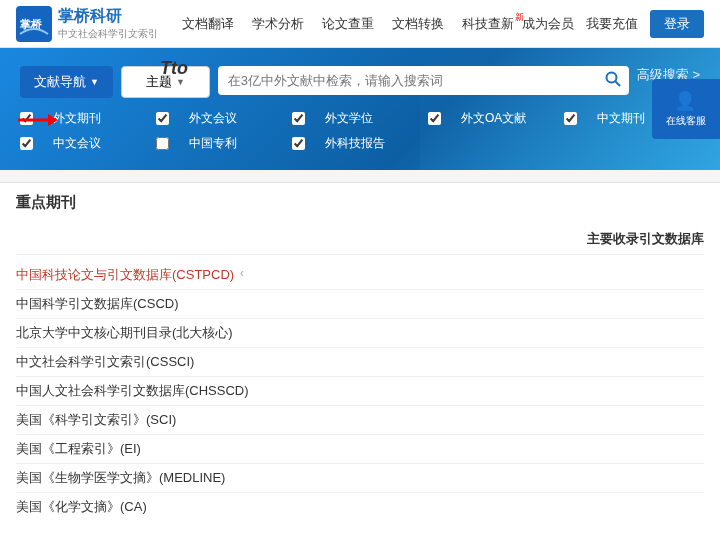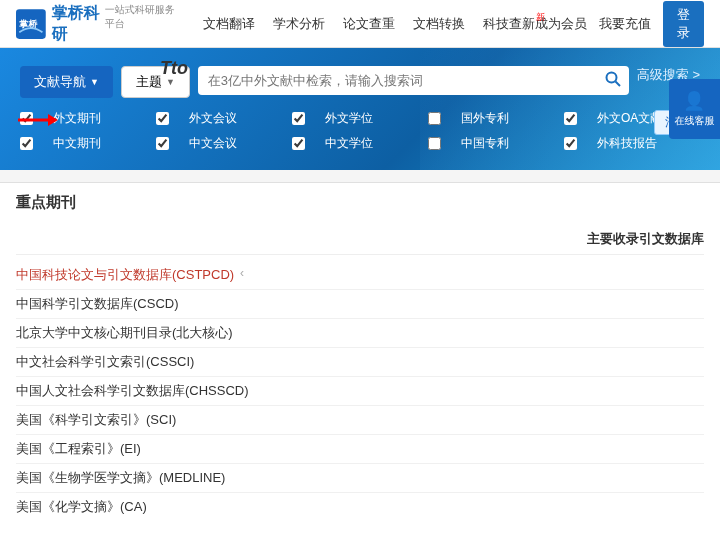--- a/index.html
+++ b/index.html
@@ -19,21 +19,21 @@
       align-items: center;
       margin-right: 24px;
     }
     .logo-icon {
       width: 36px;
       height: 36px;
       margin-right: 6px;
     }
     .logo-text-area {
       display: flex;
-      flex-direction: row;
+      flex-direction: column;
     }
     .logo-main {
       font-size: 16px;
       font-weight: bold;
       color: #1a6fbf;
     }
     .logo-sub {
       font-size: 10px;
       color: #888;
     }
@@ -113,21 +113,21 @@
       align-items: center;
       gap: 4px;
     }
     .doc-nav-btn::after {
       content: '▼';
       font-size: 9px;
     }
     .subject-btn {
       background: #fff;
       border: 1px solid #ccc;
-      padding: 6px 14px;
+      padding: 6px 24px;
       border-radius: 4px;
       cursor: pointer;
       font-size: 13px;
       display: flex;
       align-items: center;
       gap: 4px;
       white-space: nowrap;
     }
     .subject-btn::after {
       content: '▼';
@@ -208,21 +208,21 @@
     }
 
     
     .online-customer {
       position: absolute;
       right: 0;
       top: 50%;
       transform: translateY(-50%);
       background: #1565c0;
       color: #fff;
-      width: 51px;
+      width: 68px;
       height: 60px;
       display: flex;
       flex-direction: column;
       align-items: center;
       justify-content: center;
       cursor: pointer;
       font-size: 10px;
       border-radius: 4px 0 0 4px;
       gap: 2px;
       z-index: 20;
@@ -302,21 +302,21 @@
 
 <div class="header">
   <div class="logo-area">
     <svg class="logo-icon" viewBox="0 0 36 36">
       <rect width="36" height="36" rx="4" fill="#1565c0"></rect>
       <text x="4" y="22" font-size="11" fill="#fff" font-weight="bold">掌桥</text>
       <path d="M4 28 Q18 18 32 28" stroke="#90caf9" stroke-width="2" fill="none"></path>
     </svg>
     <div class="logo-text-area">
       <span class="logo-main">掌桥科研</span>
-      <span class="logo-sub">一站式科研服务平台</span>
+      <span class="logo-sub">中文社会科学引文索引</span>
     </div>
   </div>
   <div class="nav-links">
     <a class="nav-link">文档翻译</a>
     <a class="nav-link">学术分析</a>
     <a class="nav-link">论文查重</a>
     <a class="nav-link">文档转换</a>
     <a class="nav-link new">科技查新</a>
   </div>
   <div class="header-right">
@@ -360,39 +360,31 @@
     </label>
     <label class="filter-col">
       <input type="checkbox" checked="" style="">
       <span>外文会议</span>
     </label>
     <label class="filter-col">
       <input type="checkbox" checked="" style="">
       <span>外文学位</span>
     </label>
     <label class="filter-col">
-      <input type="checkbox" style="">
-      <span>国外专利</span>
-    </label>
-    <label class="filter-col">
       <input type="checkbox" checked="" style="">
       <span>外文OA文献</span>
     </label>
 
     <label class="filter-col">
       <input type="checkbox" checked="" style="">
       <span>中文期刊</span>
     </label>
     <label class="filter-col">
       <input type="checkbox" checked="" style="">
       <span>中文会议</span>
-    </label>
-    <label class="filter-col">
-      <input type="checkbox" checked="" style="">
-      <span>中文学位</span>
     </label>
     <label class="filter-col">
       <input type="checkbox" style="">
       <span>中国专利</span>
     </label>
     <label class="filter-col">
       <input type="checkbox" checked="" style="">
       <span>外科技报告</span>
     </label>
     <button class="clear-btn">清除</button>

